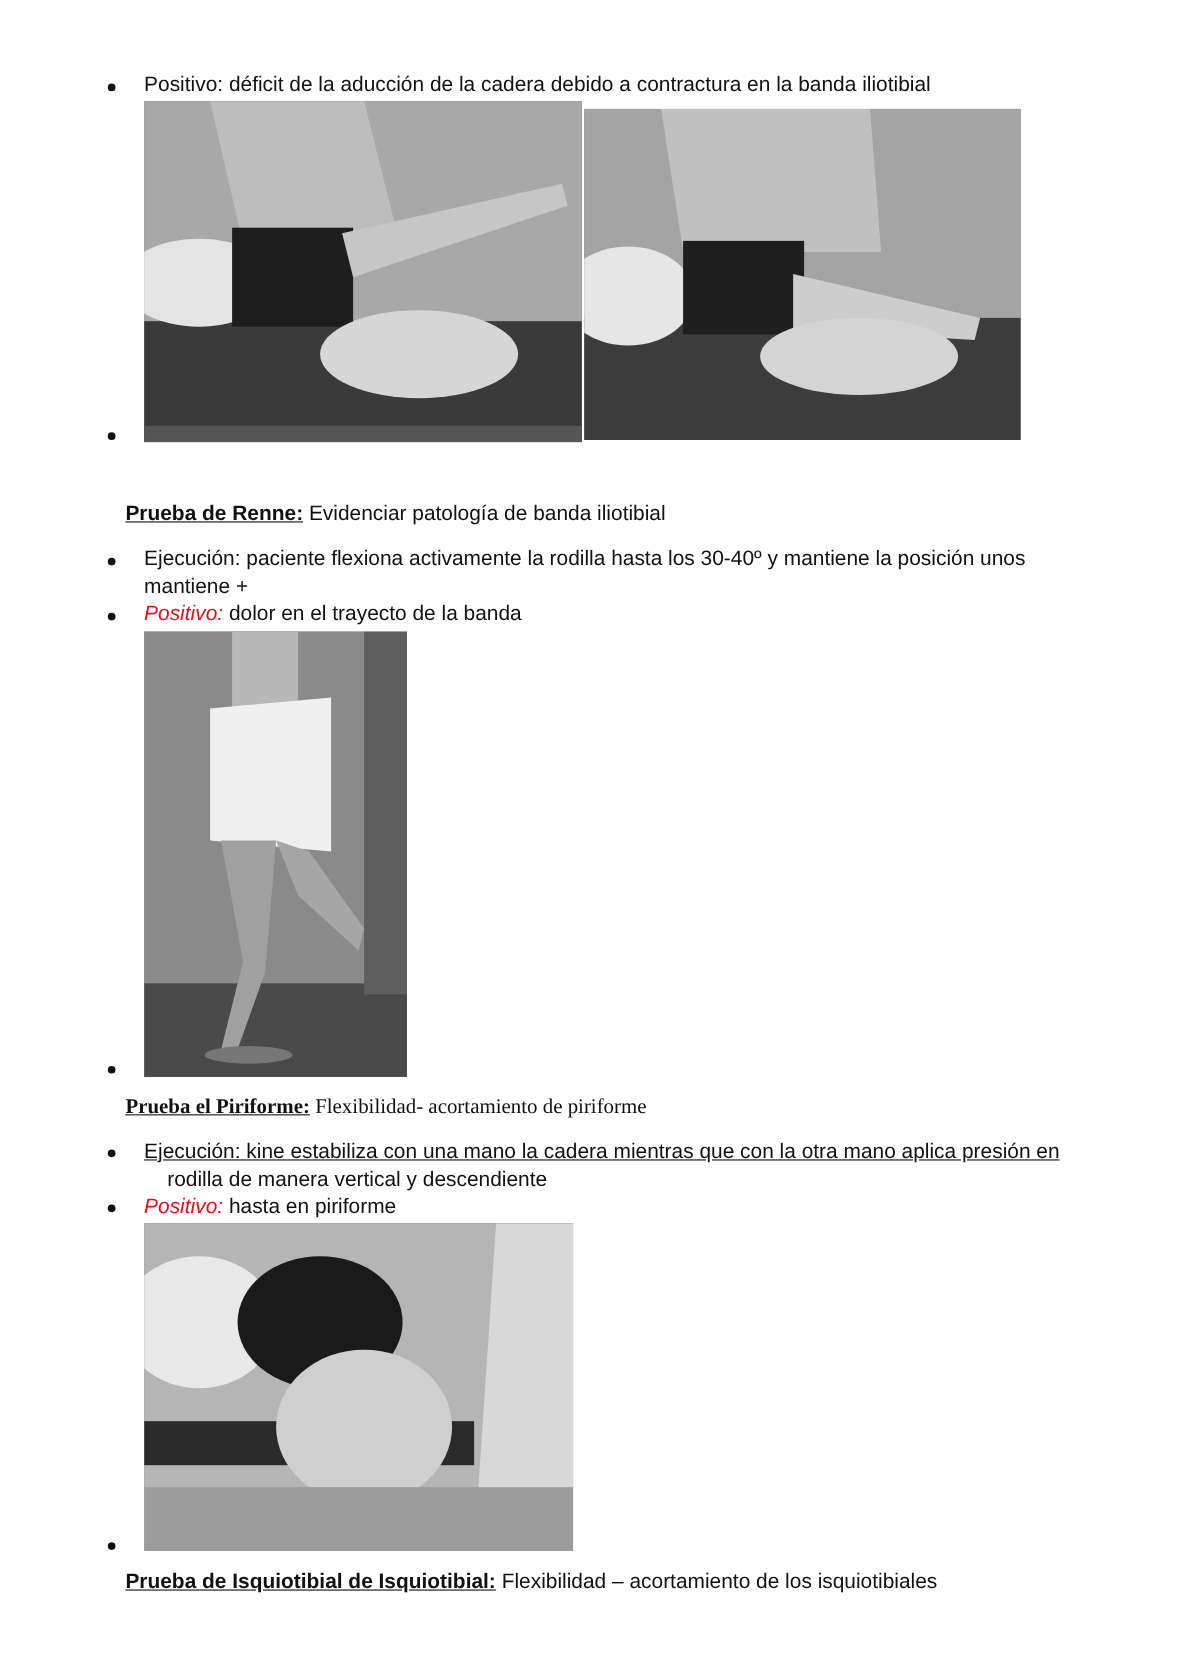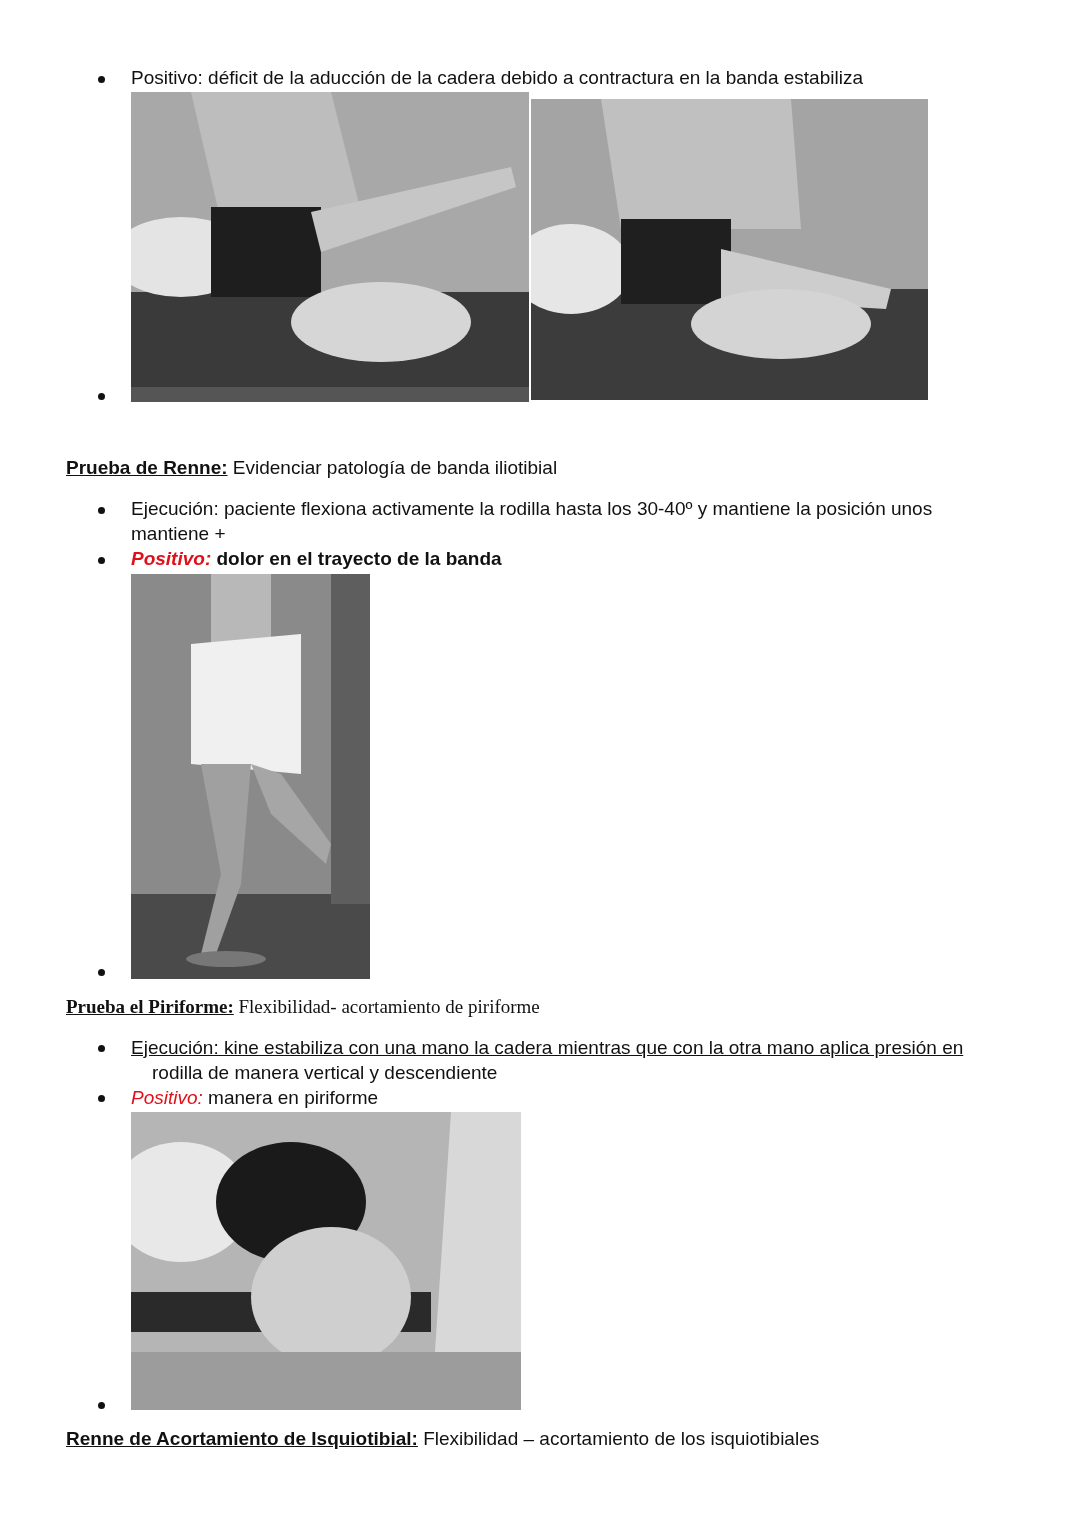--- a/index.html
+++ b/index.html
@@ -1,29 +1,29 @@
 <!DOCTYPE html>
 <html><head>
 <meta charset="utf-8">
 <style>
   html, body { margin: 0; padding: 0; background: #ffffff; }
   body { width: 1080px; height: 1527px; position: relative; overflow: hidden;
          font-family: "Liberation Sans", sans-serif; color: #111; font-size: 19px; }
   .bullet { position: absolute; width: 7px; height: 7px; background: #111; border-radius: 50%; }
   .line { position: absolute; white-space: nowrap; line-height: 24px; }
-  .heading-bold { font-weight: bold; text-decoration: underline; }
+  .heading-bold { font-weight: bold; text-decoration: underline; margin-left: 48px; }
   .red { color: #e0101a; font-style: italic; }
   .photo { position: absolute; background: #8e8e8e; overflow: hidden; }
   .photo svg { width: 100%; height: 100%; display: block; }
 </style>
 </head>
 <body>
 
 <div class="bullet" style="left:98px; top:76px;"></div>
-<div class="line" style="left:131px; top:66px;">Positivo: déficit de la aducción de la cadera debido a contractura en la banda estabiliza</div>
+<div class="line" style="left:131px; top:66px;">Positivo: déficit de la aducción de la cadera debido a contractura en la banda iliotibial</div>
 
 <div class="photo" style="left:131px; top:92px; width:398px; height:310px;">
   <svg viewBox="0 0 398 310" preserveAspectRatio="none">
     <rect width="398" height="310" fill="#9a9a9a"></rect>
     <rect x="0" y="0" width="398" height="200" fill="#a8a8a8"></rect>
     <rect x="0" y="200" width="398" height="110" fill="#3a3a3a"></rect>
     <polygon points="60,0 200,0 230,120 90,130" fill="#bdbdbd"></polygon>
     <ellipse cx="50" cy="165" rx="70" ry="40" fill="#e4e4e4"></ellipse>
     <rect x="80" y="115" width="110" height="90" fill="#1e1e1e"></rect>
     <polygon points="180,120 380,75 385,95 190,160" fill="#c6c6c6"></polygon>
@@ -44,21 +44,21 @@
 </div>
 <div class="bullet" style="left:98px; top:393px;"></div>
 
 <div class="line" style="left:66px; top:456px;">
   <span class="heading-bold">Prueba de Renne:</span><span> Evidenciar patología de banda iliotibial</span>
 </div>
 <div class="bullet" style="left:98px; top:507px;"></div>
 <div class="line" style="left:131px; top:497px;">Ejecución: paciente flexiona activamente la rodilla hasta los 30-40º y mantiene la posición unos</div>
 <div class="line" style="left:131px; top:522px;">mantiene +</div>
 <div class="bullet" style="left:98px; top:557px;"></div>
-<div class="line" style="left:131px; top:547px;font-weight:bold;">
+<div class="line" style="left:131px; top:547px;">
   <span class="red">Positivo:</span><span> dolor en el trayecto de la banda</span>
 </div>
 <div class="photo" style="left:131px; top:574px; width:239px; height:405px;">
   <svg viewBox="0 0 239 405" preserveAspectRatio="none">
     <rect width="239" height="405" fill="#8a8a8a"></rect>
     <rect x="0" y="320" width="239" height="85" fill="#4a4a4a"></rect>
     <rect x="200" y="0" width="39" height="330" fill="#5e5e5e"></rect>
     <rect x="80" y="0" width="60" height="80" fill="#b8b8b8"></rect>
     <polygon points="60,70 170,60 170,200 60,190" fill="#f0f0f0"></polygon>
     <polygon points="70,190 120,190 110,310 85,380 70,380 90,300" fill="#a0a0a0"></polygon>
@@ -69,30 +69,30 @@
 <div class="bullet" style="left:98px; top:969px;"></div>
 
 <div class="line" style="left:66px; top:995px;font-family:Liberation Serif, serif;">
   <span class="heading-bold">Prueba el Piriforme:</span><span> Flexibilidad- acortamiento de piriforme</span>
 </div>
 <div class="bullet" style="left:98px; top:1045px;"></div>
 <div class="line" style="left:131px; top:1036px;text-decoration:underline;">Ejecución:  kine estabiliza con una mano la cadera mientras que con la otra mano aplica presión en</div>
 <div class="line" style="left:131px; top:1061px;margin-left:21px;">rodilla de manera vertical y descendiente</div>
 <div class="bullet" style="left:98px; top:1095px;"></div>
 <div class="line" style="left:131px; top:1086px;">
-  <span class="red">Positivo:</span><span> manera en piriforme</span>
+  <span class="red">Positivo:</span><span> hasta en piriforme</span>
 </div>
 <div class="photo" style="left:131px; top:1112px; width:390px; height:298px;">
   <svg viewBox="0 0 390 298" preserveAspectRatio="none">
     <rect width="390" height="298" fill="#b5b5b5"></rect>
     <rect x="0" y="180" width="300" height="40" fill="#2a2a2a"></rect>
     <ellipse cx="50" cy="90" rx="70" ry="60" fill="#e8e8e8"></ellipse>
     <ellipse cx="160" cy="90" rx="75" ry="60" fill="#1a1a1a"></ellipse>
     <ellipse cx="200" cy="185" rx="80" ry="70" fill="#cfcfcf"></ellipse>
     <polygon points="320,0 390,0 390,298 300,298 310,150" fill="#d8d8d8"></polygon>
     <rect x="0" y="240" width="390" height="58" fill="#9c9c9c"></rect>
   </svg>
 </div>
 <div class="bullet" style="left:98px; top:1402px;"></div>
 
 <div class="line" style="left:66px; top:1427px;">
-  <span class="heading-bold">Renne de Acortamiento de Isquiotibial:</span><span> Flexibilidad – acortamiento de los isquiotibiales</span>
+  <span class="heading-bold">Prueba de Isquiotibial de Isquiotibial:</span><span> Flexibilidad – acortamiento de los isquiotibiales</span>
 </div>
 
 </body></html>

